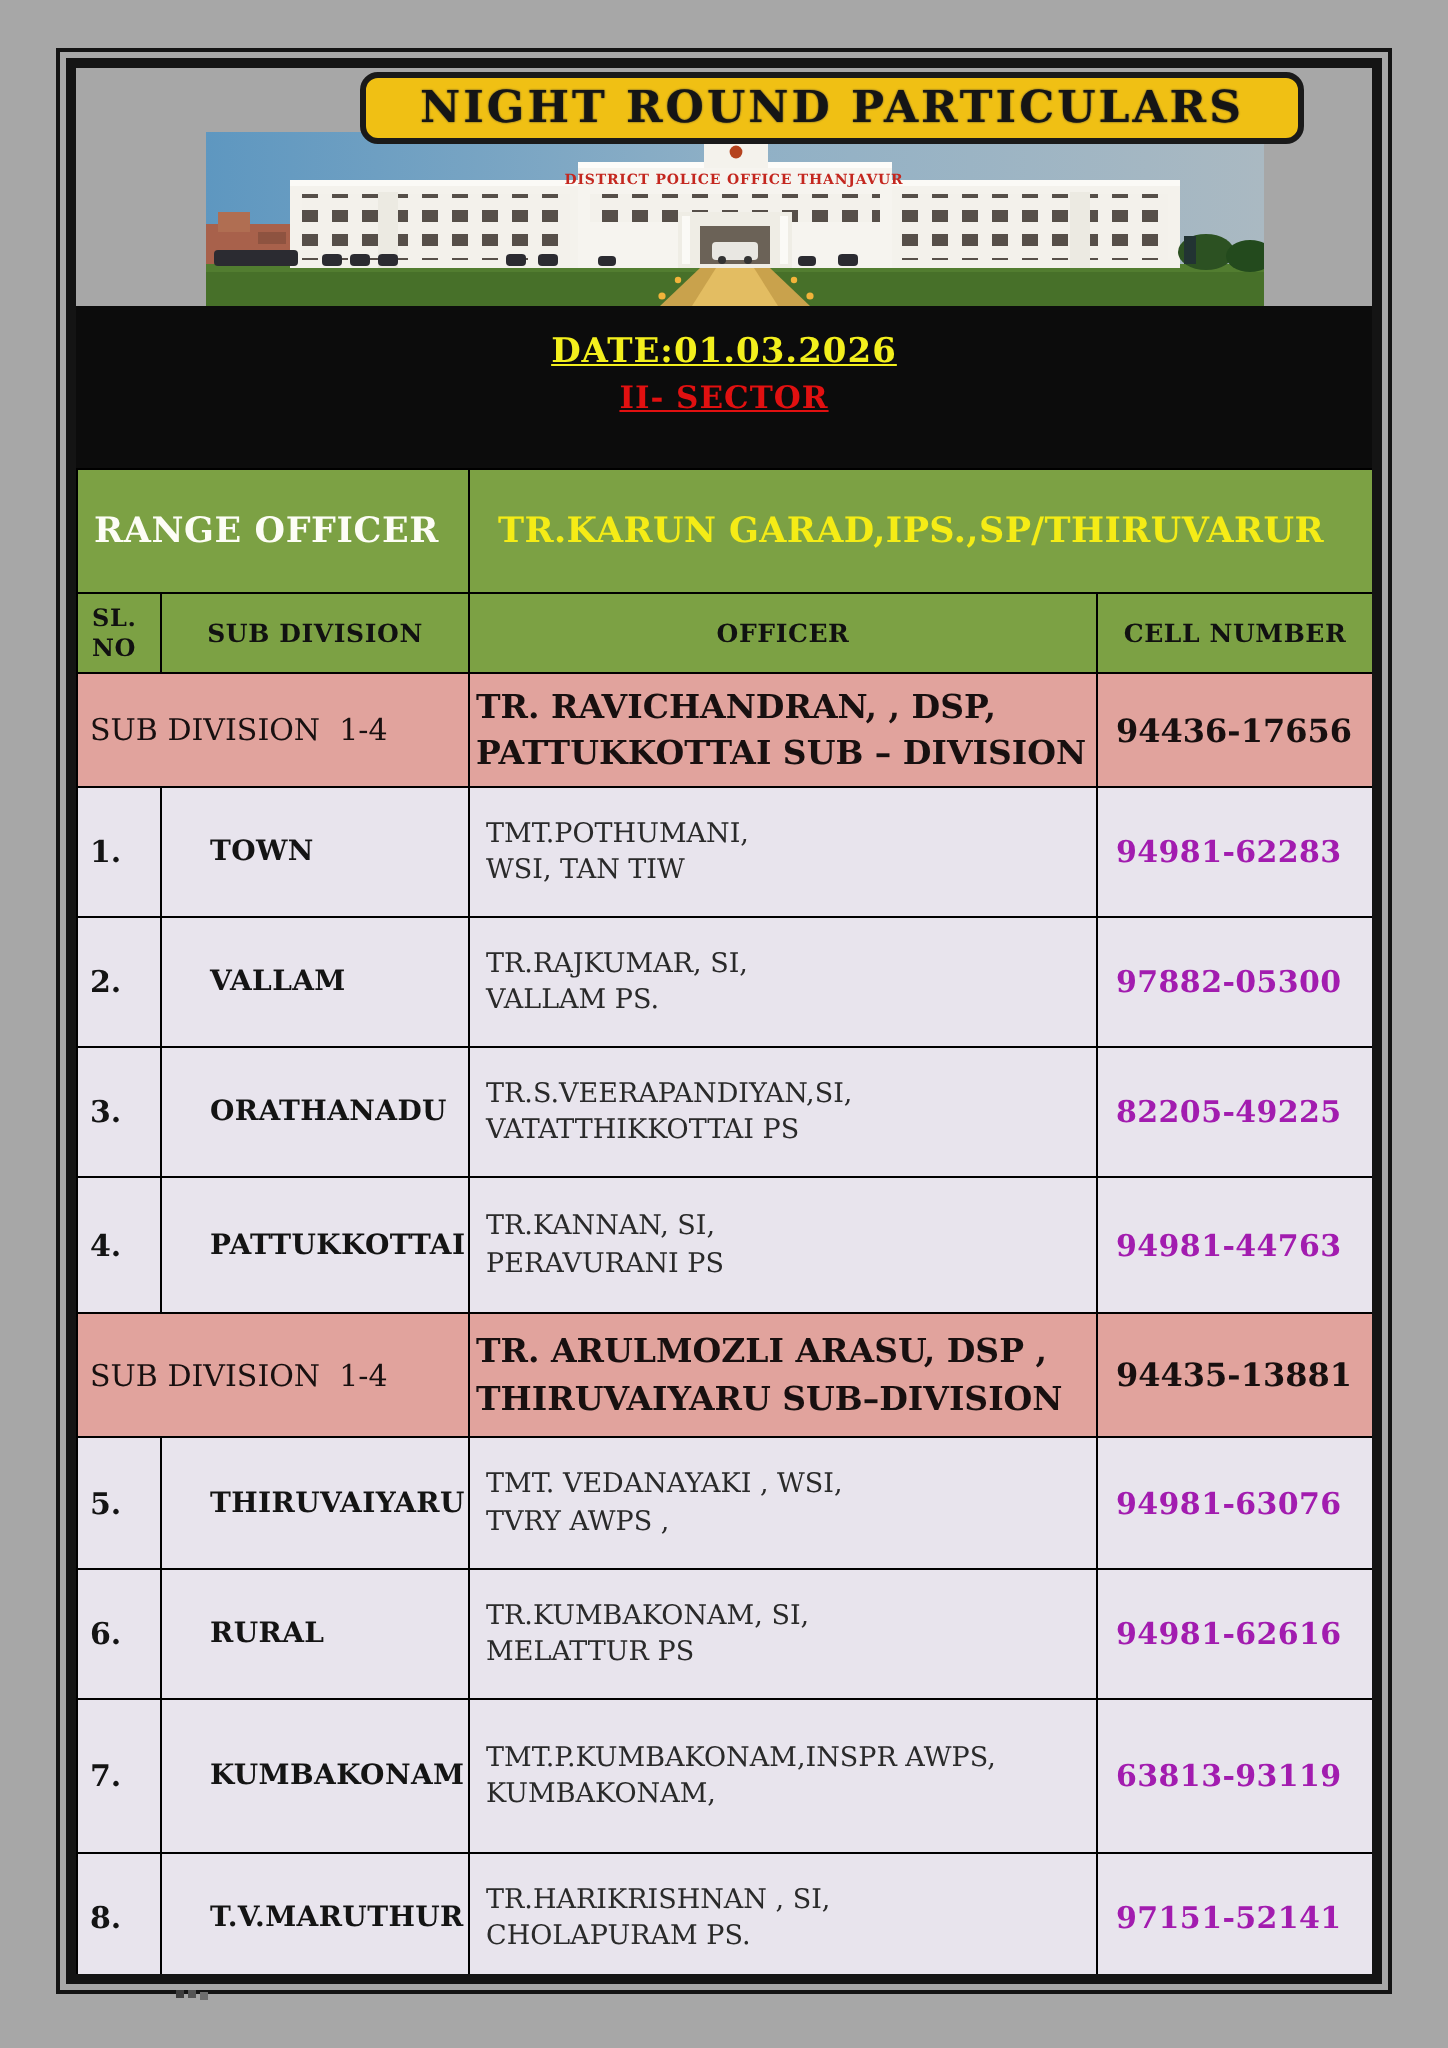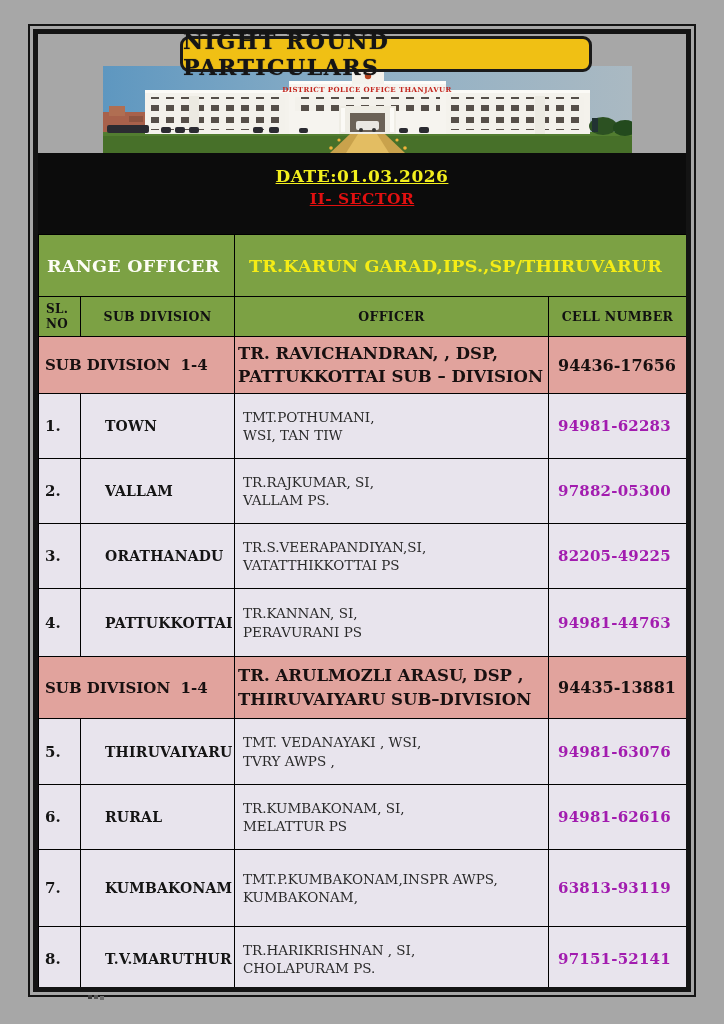--- a/index.html
+++ b/index.html
@@ -26,21 +26,21 @@
   }
   
   .top-area { position: relative; height: 119px; }
   .photo {
     position: absolute; left: 65px; top: 32px;
     width: 529px; height: 87px;
     z-index: 1;
   }
   .banner {
     position: absolute; left: 142px; top: 2px;
-    width: 412px; height: 36px;
+    width: 472px; height: 36px;
     background: var(--banner-yellow, #f0c014);
     border: 3px solid #1a1a1a;
     border-radius: 9px;
     z-index: 2;
     display: flex; align-items: center; justify-content: center;
     font-size: 22px; font-weight: bold; color: #151515;
     letter-spacing: 1.5px;
     text-shadow: 0 0 1px #333;
   }
   
@@ -87,21 +87,21 @@
   
   tr.head { height: 40px; background: var(--green, #7ca144); }
   th {
     color: #111; font-size: 12.5px; font-weight: bold;
     text-align: center; letter-spacing: .3px;
   }
   th.th-sl { font-size: 12px; line-height: 1.25; text-align: left; padding-left: 7px; }
   
   tr.section { background: var(--pink, #e1a39d); }
   td.sec-label {
-    font-weight: bold; font-size: 15px; color: #181010;
+    font-weight: normal; font-size: 15px; color: #181010;
     padding-left: 6px; white-space: pre; margin-top: 32px;
   }
   td.sec-officer {
     font-weight: bold; font-size: 16.5px; color: #181010;
     padding-left: 3px; line-height: 1.4;
   }
   td.sec-cell { font-weight: bold; font-size: 16px; color: #181010; padding-left: 9px; }
   
   tr.data { background: var(--row-bg, #e8e4ed); }
   td.sl { font-weight: bold; font-size: 15px; color: #141414; padding-left: 6px; }

